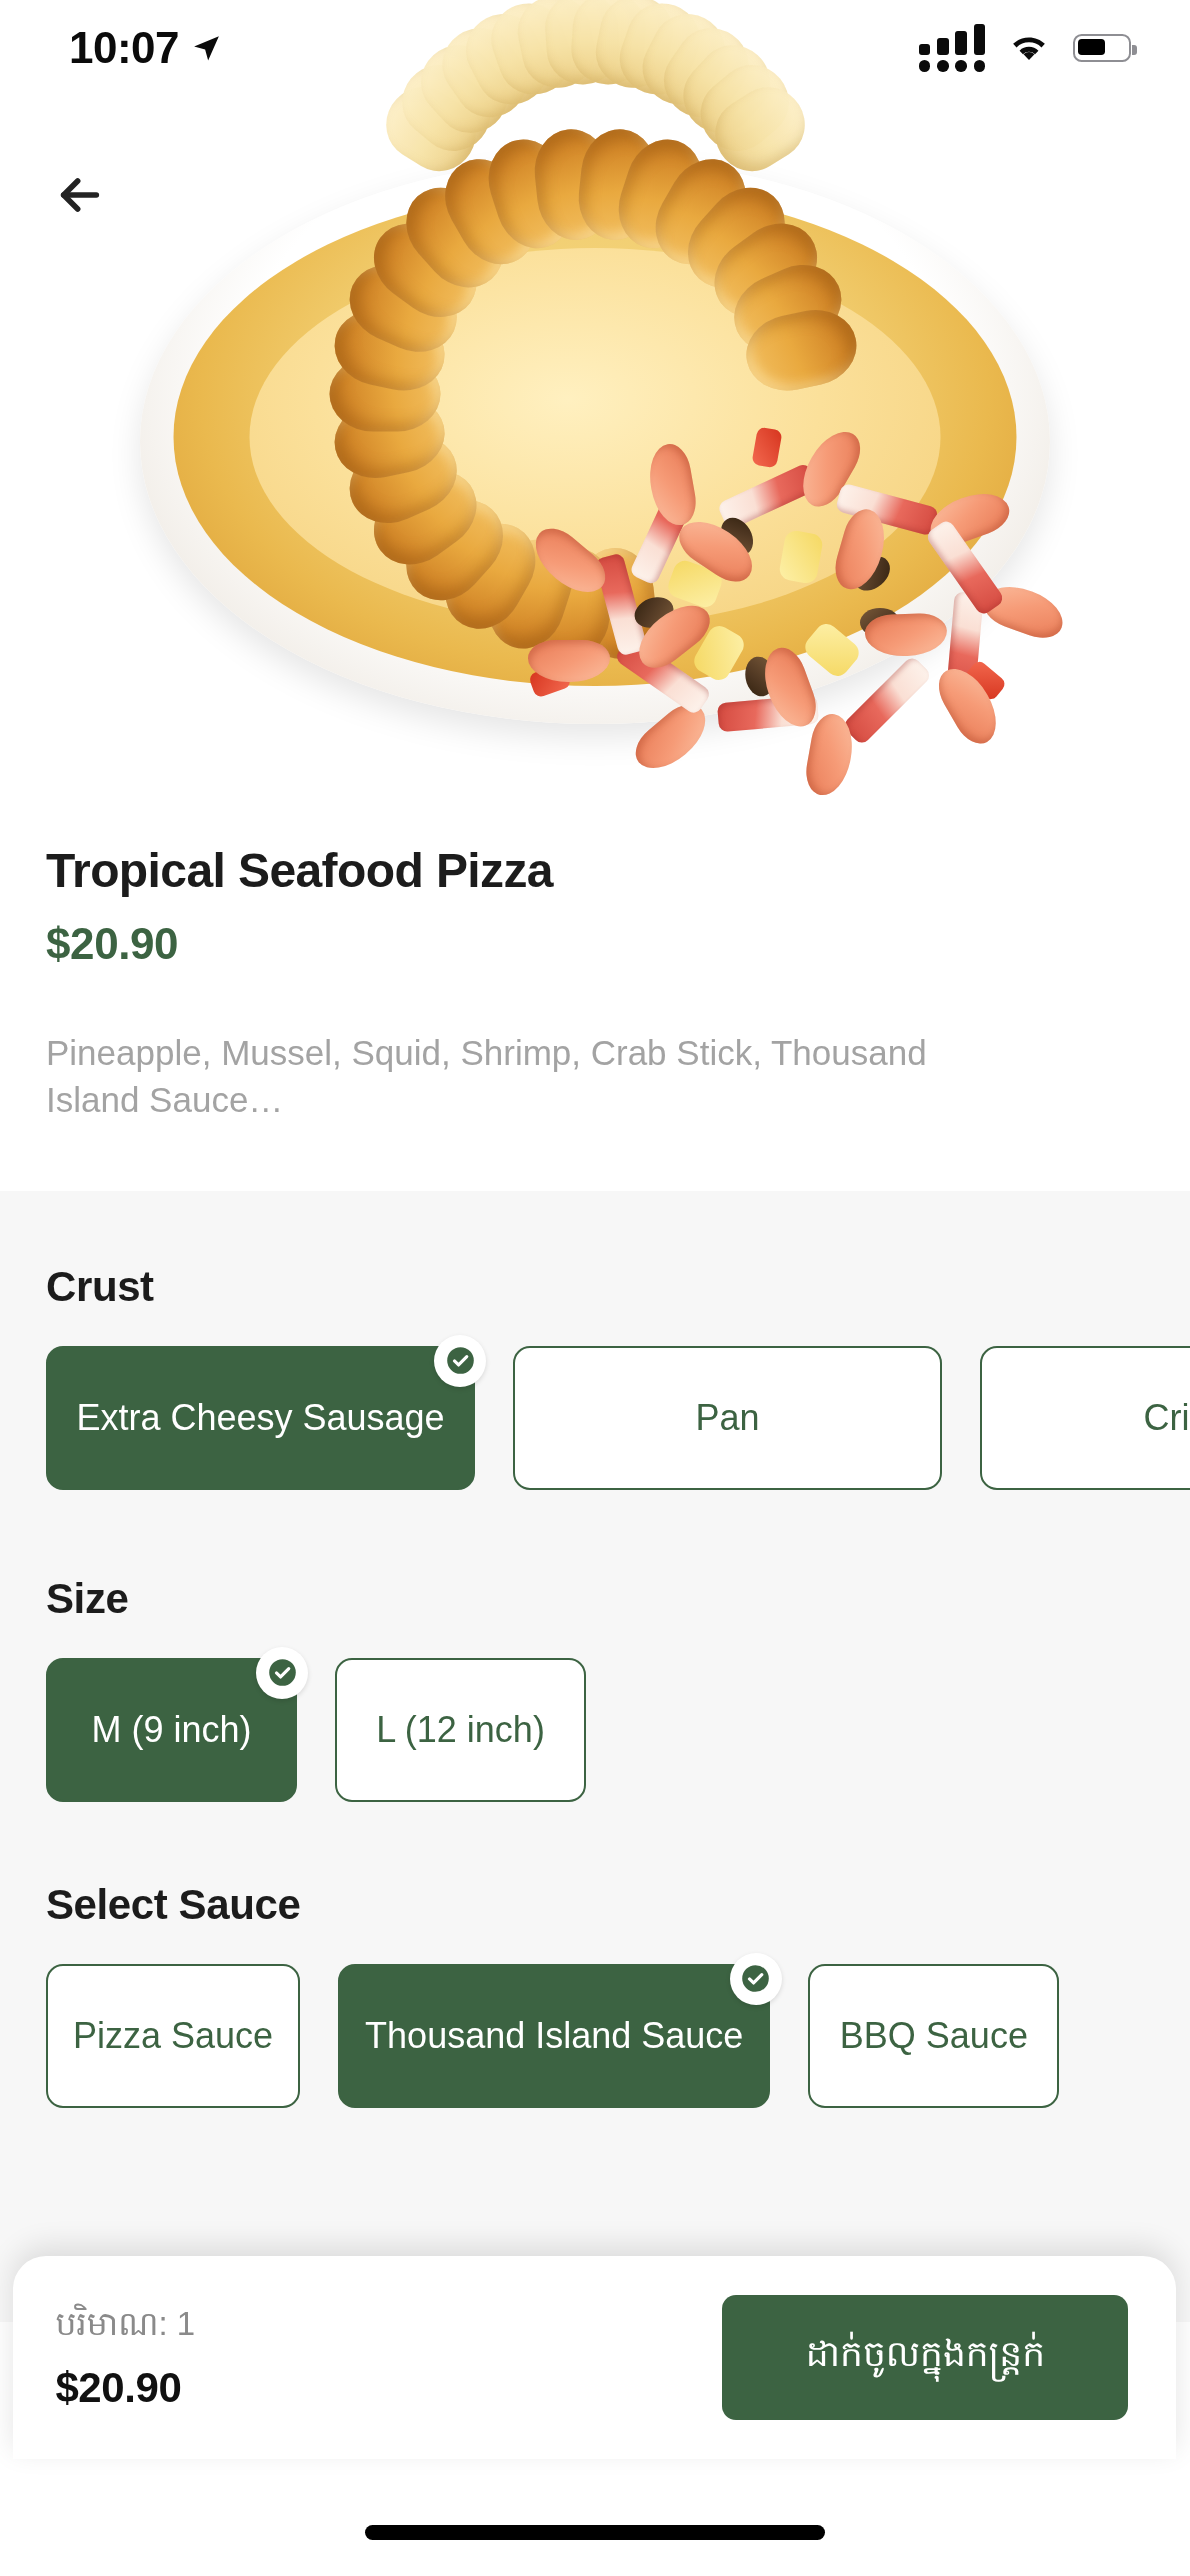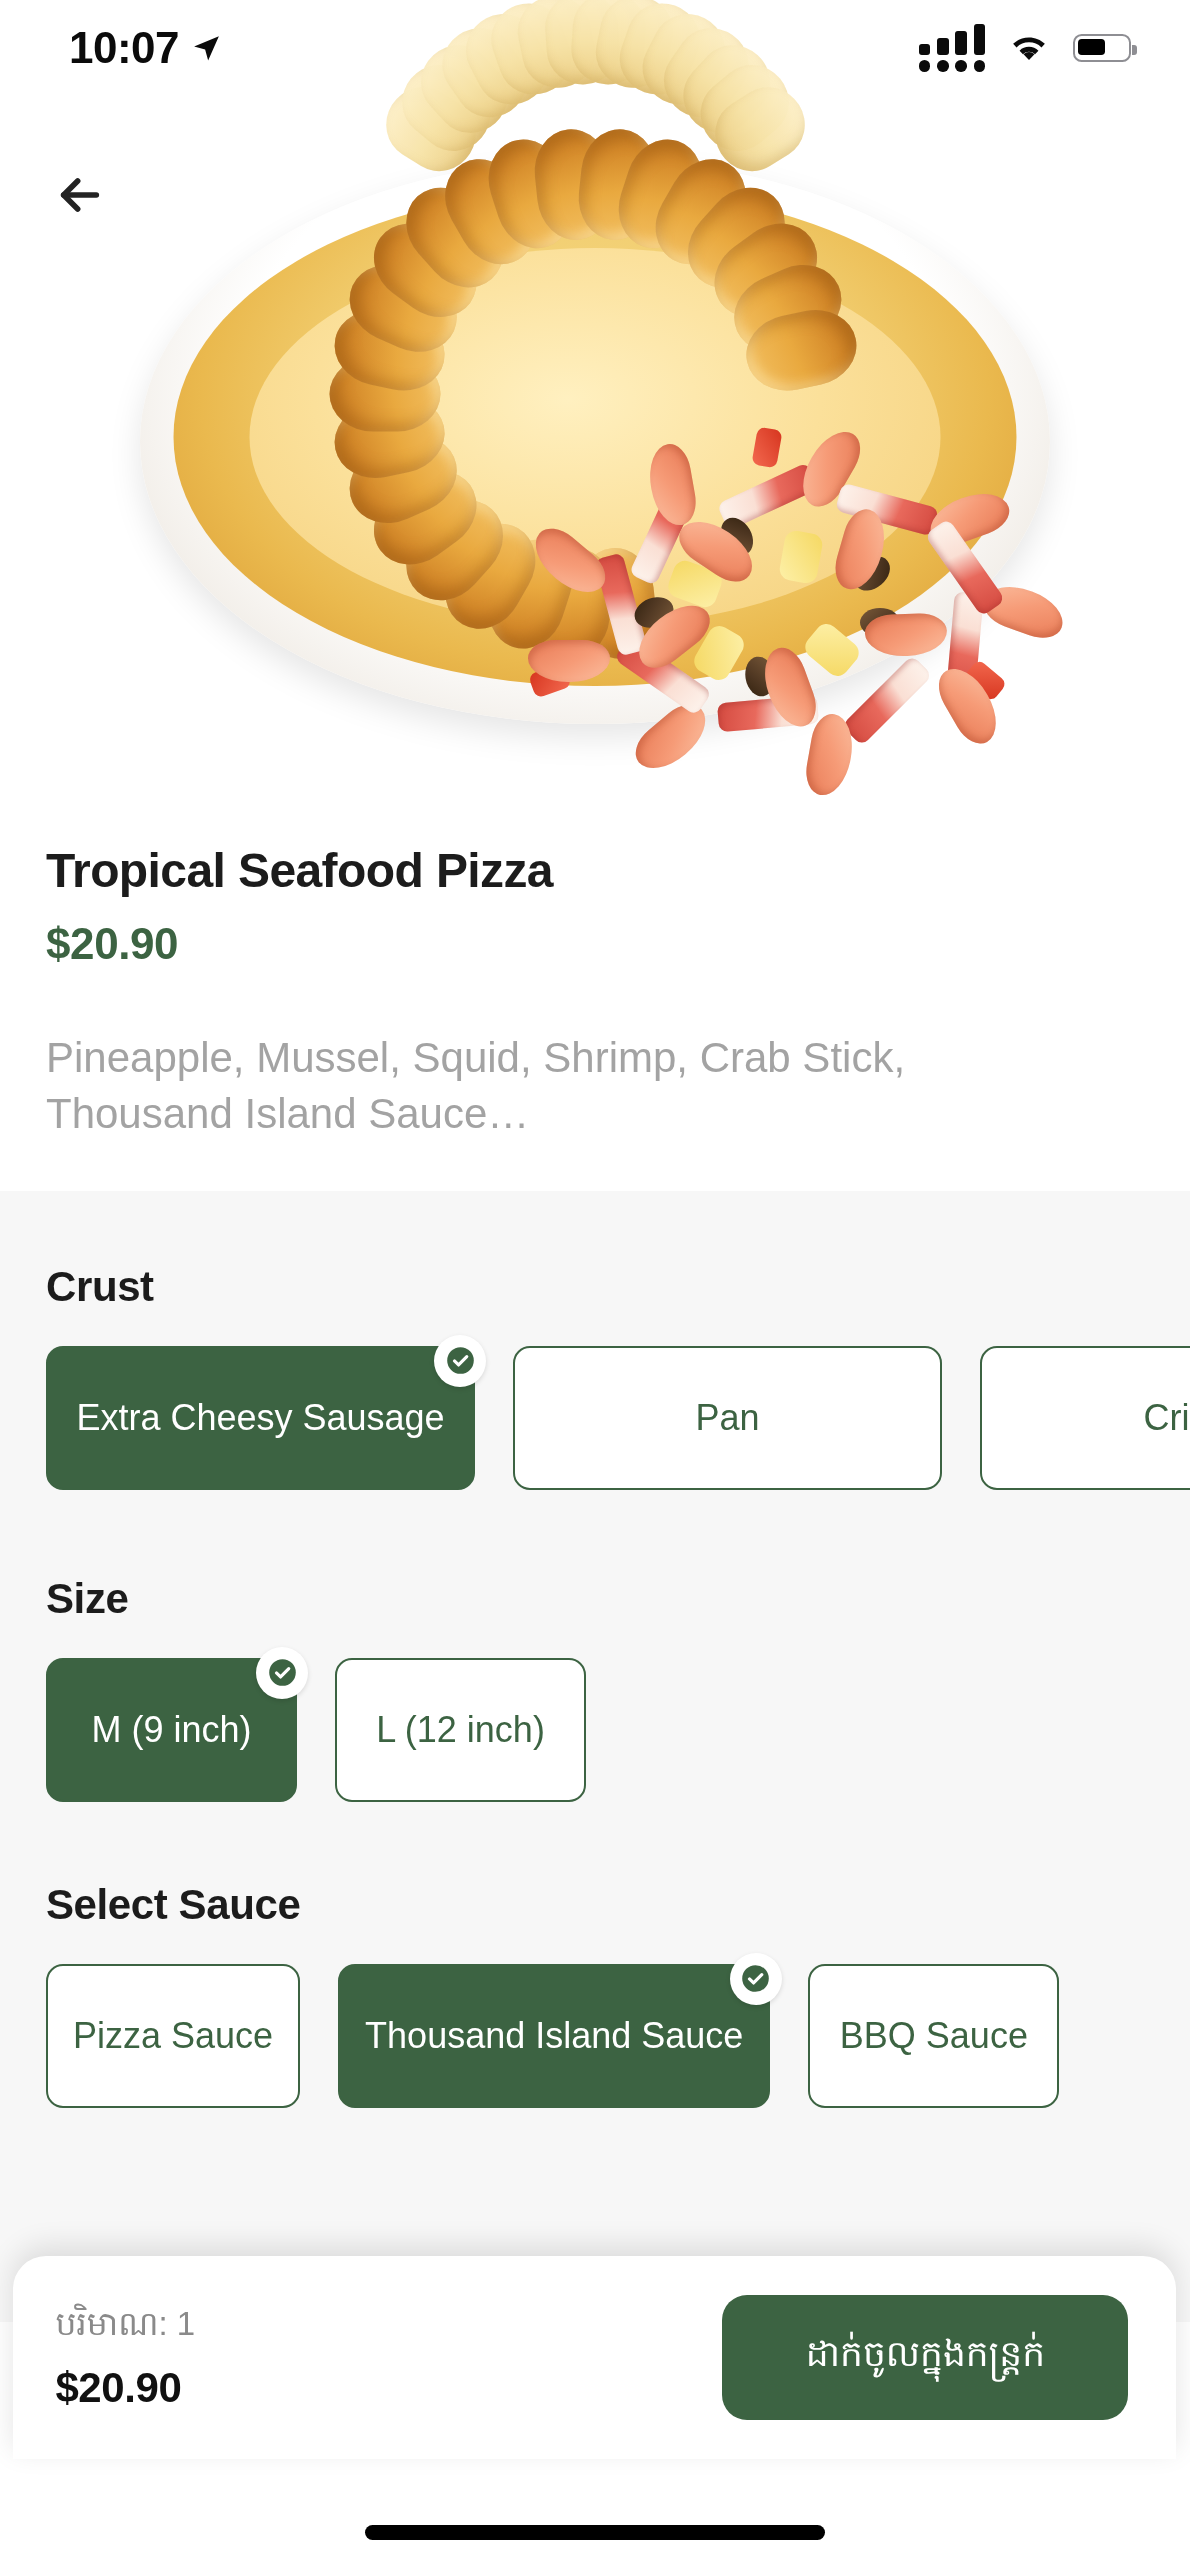--- a/index.html
+++ b/index.html
@@ -101,21 +101,21 @@
   .pineapple {
     position:absolute; width:50px; height:38px; border-radius:11.5px;
     background:linear-gradient(140deg,#fdf0a8 0%,#f5d862 100%);
   }
 
   
   .info { position:absolute; top:843px; left:0; width:1190px; padding:0 46px; }
   .p-title { font-size:48px; font-weight:700; color:#1c1c1c; letter-spacing:-0.6px; }
   .p-price { font-size:44px; font-weight:700; color:#3c6342; margin-top:21px; letter-spacing:-0.4px; }
   .p-desc {
-    margin-top:61px; font-size:42px; line-height:1.34; color:#a3a3a3;
+    margin-top:61px; font-size:35px; line-height:1.34; color:#a3a3a3;
     max-width:906px; font-weight:400;
   }
 
   
   .panel {
     position:absolute; top:1191px; left:0; width:1190px; height:1131px;
     background:#f7f7f7; padding:56px 0 0 0; overflow:hidden;
   }
   .sec-title {
     font-size:42px; font-weight:700; color:#1c1c1c;
@@ -151,21 +151,21 @@
     position:absolute; left:13.4px; bottom:117px; width:1163px; height:203px;
     background:#ffffff; border-radius:33px 33px 0 0;
     box-shadow:0 -9.6px 29px rgba(0,0,0,.11);
     display:flex; align-items:center; justify-content:space-between;
     padding:0 48px 0 42px; z-index:30;
   }
   .sheet-left { display:flex; flex-direction:column; gap:13.4px; }
   .qty-line { font-size:33px; color:#8a8a8a; }
   .sheet-price { font-size:42px; font-weight:700; color:#111111; letter-spacing:-0.4px; }
   .cart-btn {
-    background:#3c6342; color:#ffffff; border:none; border-radius:25px;
+    background:#3c6342; color:#ffffff; border:none; border-radius:14px;
     min-width:406px; height:125px; font-size:36px; cursor:pointer;
     display:flex; align-items:center; justify-content:center; padding:0 29px;
     font-family:"DejaVu Sans", sans-serif;
   }
   .home-ind {
     position:absolute; bottom:36px; left:50%; transform:translateX(-50%);
     width:460px; height:15.3px; border-radius:9.6px; background:#000000; z-index:45;
   }
 </style>
 </head>

